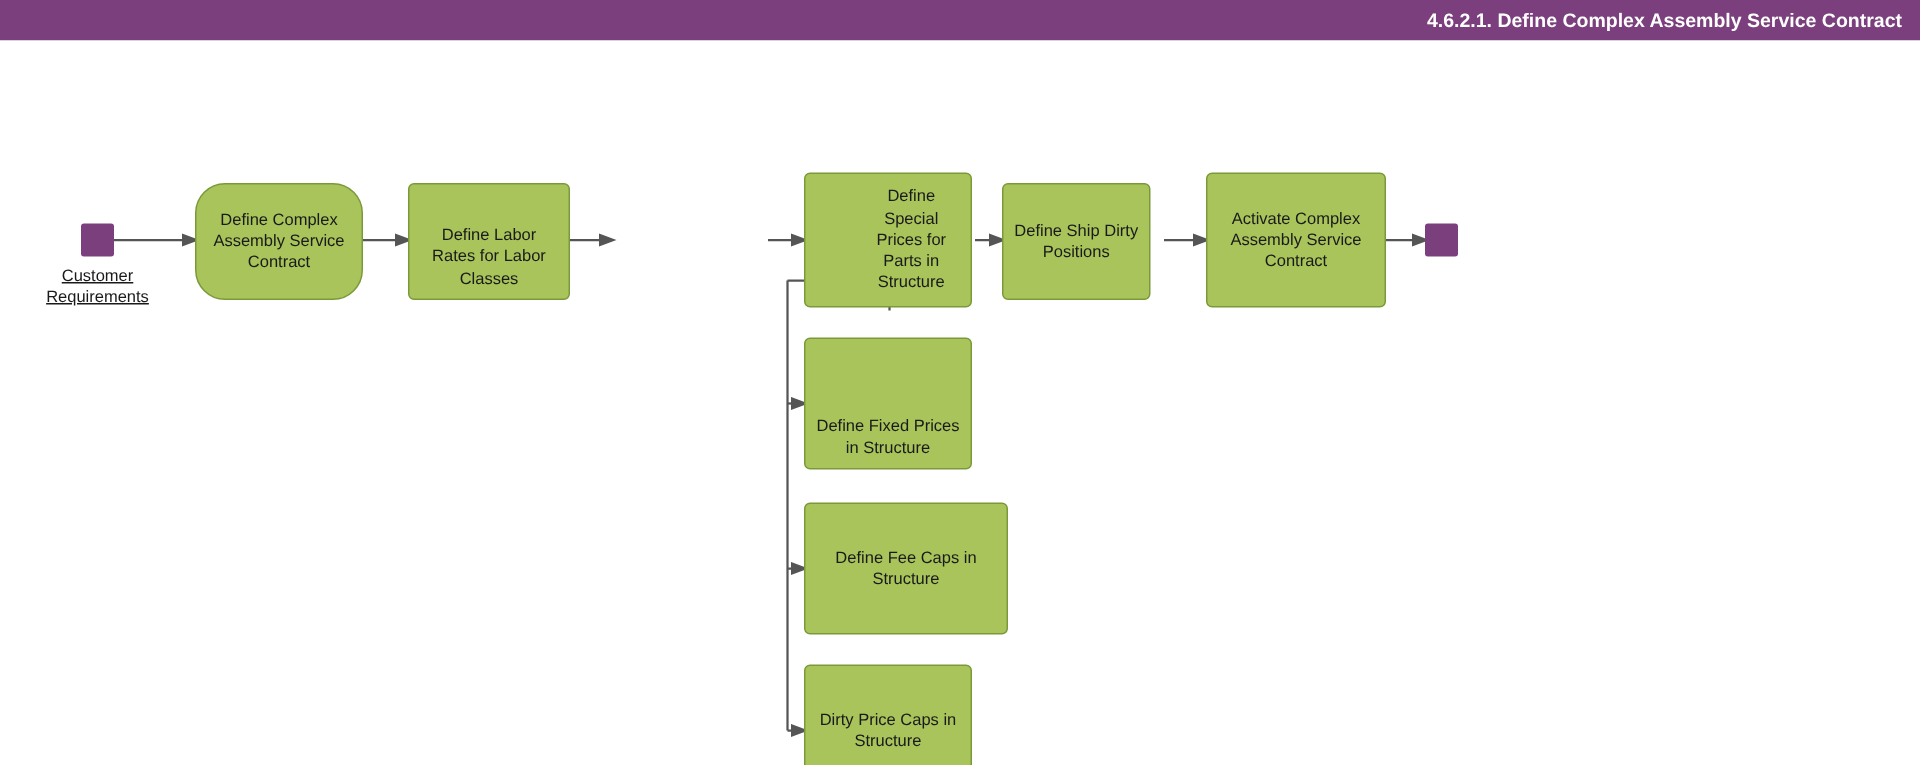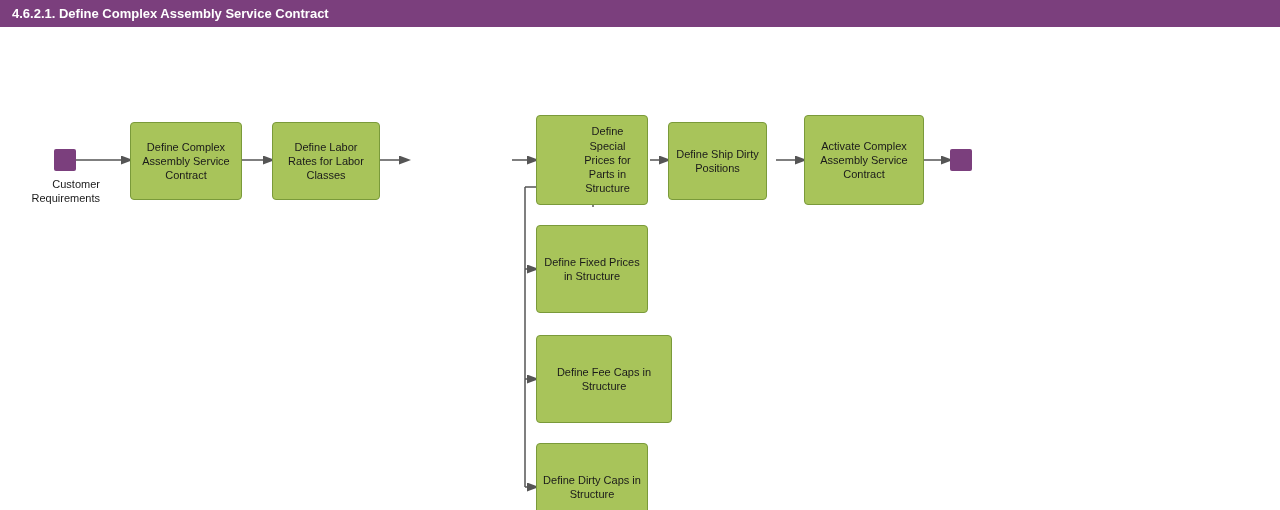--- a/index.html
+++ b/index.html
@@ -7,21 +7,21 @@
       background: #ffffff;
       font-family: Arial, sans-serif;
       width: 1280px;
       height: 510px;
       overflow: hidden;
     }
 
     .title-bar {
       background: #7b3f7d;
       color: #ffffff;
-      text-align: left;
+      text-align: right;
       padding: 6px 12px;
       font-size: 13px;
       font-weight: bold;
     }
 
     .diagram-area {
       position: relative;
       width: 1280px;
       height: 482px;
       background: #ffffff;
@@ -59,22 +59,23 @@
       left: 0;
       width: 1280px;
       height: 482px;
       pointer-events: none;
     }
 
     .label-text {
       position: absolute;
       font-size: 11px;
       color: #1a1a1a;
-      text-align: right;
+      text-align: center;
       line-height: 1.3;
+      text-decoration: underline;
     }
   </style>
 </head>
 <body>
 
 <div class="title-bar">
   <span>4.6.2.1. Define Complex Assembly Service Contract</span>
 </div>
 
 <div class="diagram-area">
@@ -113,29 +114,29 @@
     </defs>
   </svg>
 
   <div class="endpoint" style="left:54px; top:122px;"></div>
 
   <div class="label-text" style="left:30px; top:150px; width:70px;">
     <span>Customer
 Requirements</span>
   </div>
 
-  <div class="node" style="left:130px; top:95px; width:112px; height:78px;">
+  <div class="node" style="left:130px; top:95px; width:112px; height:78px;border-radius:20px;">
     <span>Define
 Complex
 Assembly
 Service
 Contract</span>
   </div>
 
-  <div class="node" style="left:272px; top:95px; width:108px; height:78px;">
+  <div class="node" style="left:272px; top:95px; width:108px; height:78px;align-items:flex-end;">
     <span>Define Labor
 Rates for Labor
 Classes</span>
   </div>
 
 
   <div class="node" style="left:536px; top:88px; width:112px; height:90px;padding-left:37px;">
     <span>Define Special
 Prices for Parts
 in Structure</span>
@@ -149,30 +150,30 @@
   <div class="node" style="left:804px; top:88px; width:120px; height:90px;text-align:center;">
     <span>Activate
 Complex
 Assembly
 Service Contract</span>
   </div>
 
   <div class="endpoint" style="left:950px; top:122px;"></div>
 
 
-  <div class="node" style="left:536px; top:198px; width:112px; height:88px;">
+  <div class="node" style="left:536px; top:198px; width:112px; height:88px;align-items:flex-end;">
     <span>Define Fixed
 Prices in
 Structure</span>
   </div>
 
   <div class="node" style="left:536px; top:308px; width:136px; height:88px;">
     <span>Define Fee Caps
 in Structure</span>
   </div>
 
   <div class="node" style="left:536px; top:416px; width:112px; height:88px;">
-    <span>Define Dirty
+    <span>Dirty Price
 Caps in
 Structure</span>
   </div>
 
 </div>
 
 </body></html>

